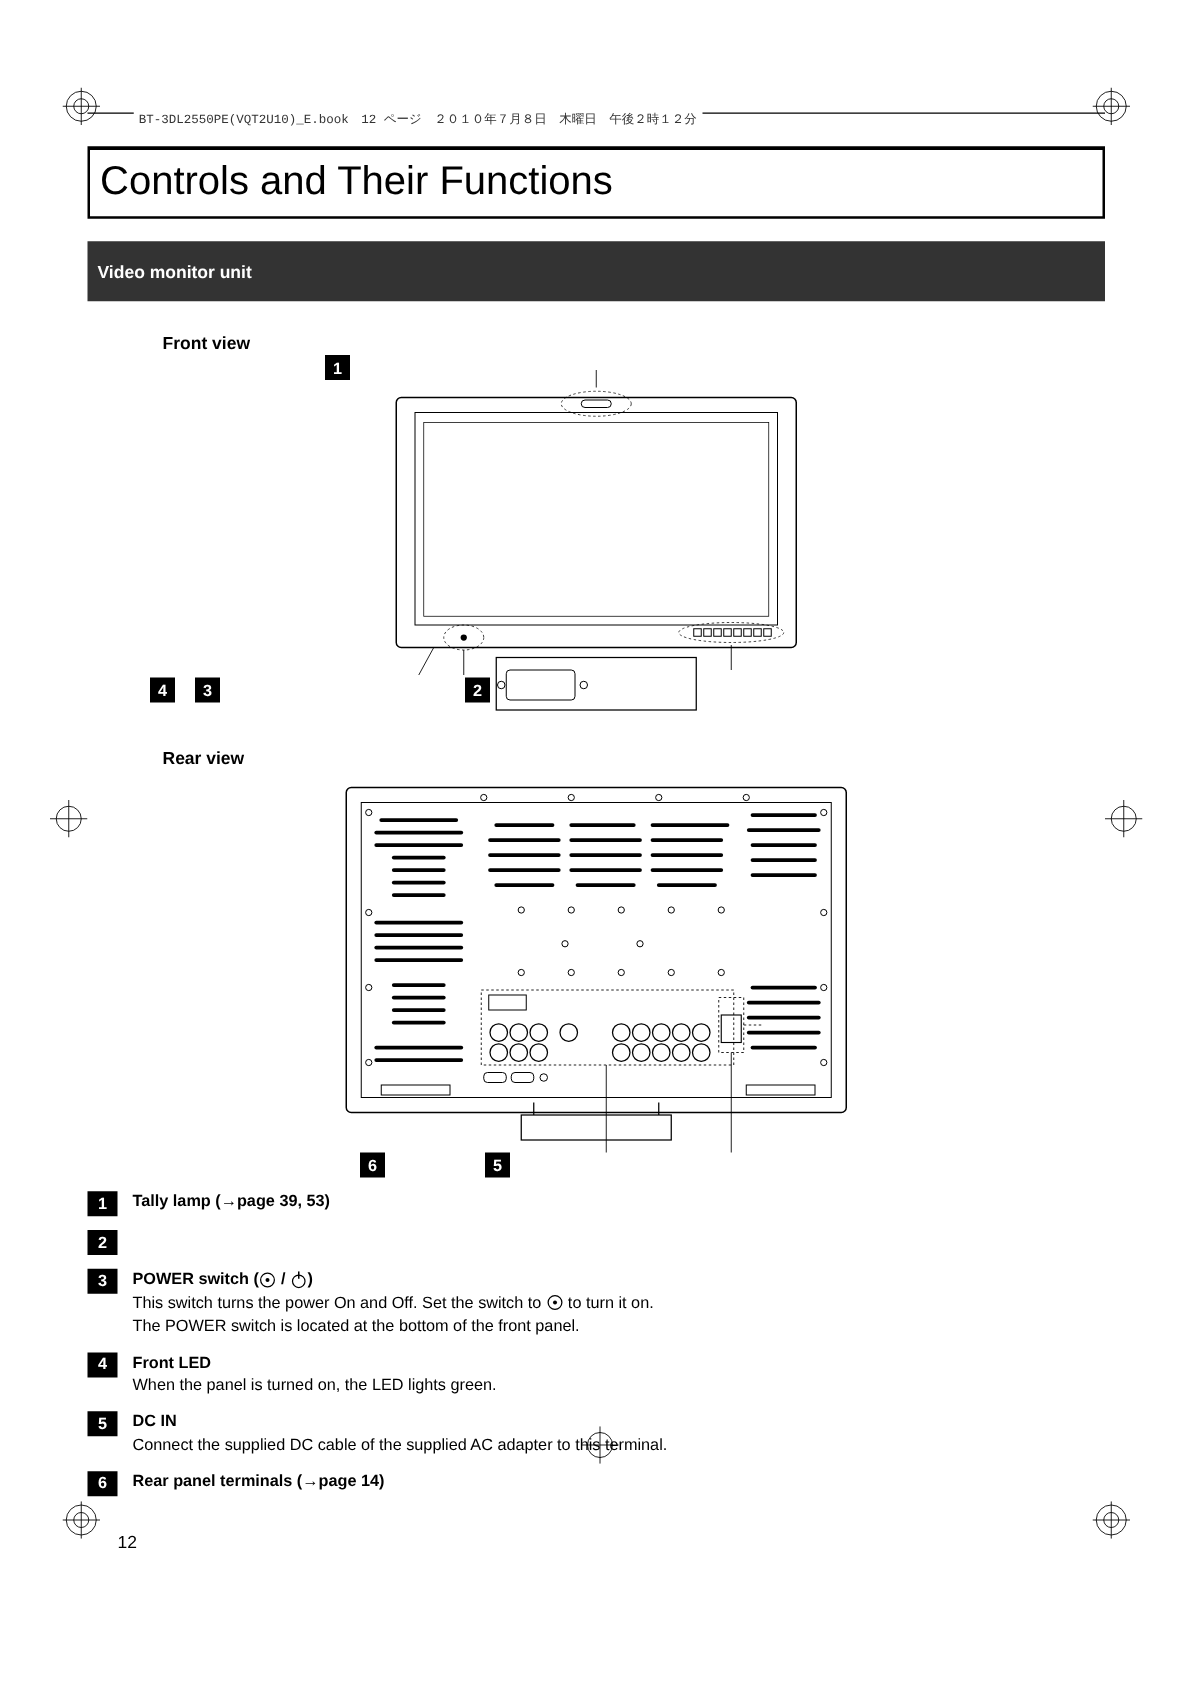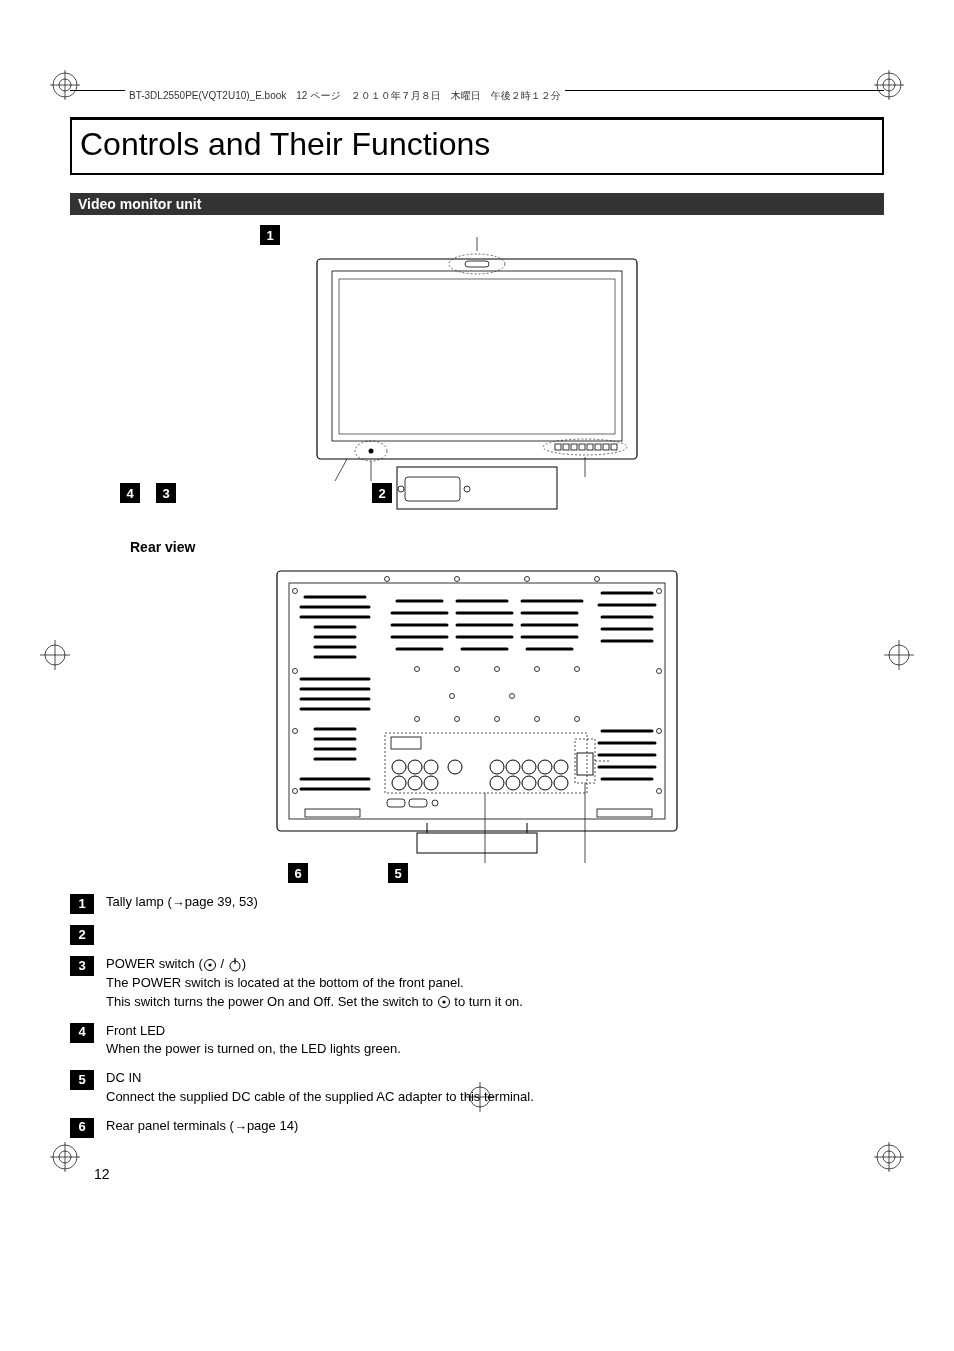--- a/index.html
+++ b/index.html
@@ -31,41 +31,42 @@
       border-top: 0.5px solid #000;
       position: relative;
       top: 30px;
       margin-bottom: 8px;
     }
     .header-text {
       font-size: 10px;
       color: #333;
       position: relative;
       top: -6px;
-      left: 55px;
+      left: 37px;
       background: #fff;
       padding: 0 4px;
       display: inline-block;
+      font-family: Liberation Mono, monospace;
     }
     .title {
       font-size: 32px;
       font-weight: normal;
       padding: 6px 8px 10px 8px;
       border: 2px solid #000;
       border-top: 3px solid #000;
       margin-top: 38px;
       margin-bottom: 18px;
     }
     .section-bar {
       background: #333;
       color: #fff;
       font-weight: bold;
       font-size: 14px;
-      padding: 3px 8px;
-      margin-bottom: 14px;
+      padding: 16px 8px;
+      margin-bottom: 25px;
     }
     .subhead {
       font-weight: bold;
       font-size: 14px;
       margin: 6px 0 6px 60px;
     }
     .figure {
       display: flex;
       justify-content: center;
       margin: 4px 0 10px 0;
@@ -96,21 +97,21 @@
       color: #fff;
       font-weight: bold;
       font-size: 13px;
       display: flex;
       align-items: center;
       justify-content: center;
       margin-right: 12px;
       margin-top: 1px;
     }
     .item .body { flex: 1; }
-    .item .head { font-weight: normal; }
+    .item .head { font-weight: bold; }
     .page-num {
       font-size: 14px;
       margin-top: 28px;
       margin-left: 24px;
     }
     .inline-icon { vertical-align: middle; display:inline-block; }
   </style>
 </head>
 <body>
 
@@ -157,20 +158,21 @@
     </svg>
 
   <div class="header-line">
     <span class="header-text">BT-3DL2550PE(VQT2U10)_E.book　12 ページ　２０１０年７月８日　木曜日　午後２時１２分</span>
   </div>
 
   <div class="title">Controls and Their Functions</div>
 
   <div class="section-bar">Video monitor unit</div>
 
+  <div class="subhead">Front view</div>
 
   <div class="figure" style="position:relative;">
     <svg width="400" height="300" viewBox="0 0 400 300">
 
       <rect x="40" y="30" width="320" height="200" rx="4" fill="none" stroke="#000" stroke-width="1.2"></rect>
 
       <rect x="55" y="42" width="290" height="170" fill="none" stroke="#000" stroke-width="0.8"></rect>
 
       <rect x="62" y="50" width="276" height="155" fill="none" stroke="#000" stroke-width="0.6"></rect>
 
@@ -359,33 +361,33 @@
       <div class="body">
         <div class="head">
           <span>POWER switch (</span><svg class="inline-icon" width="14" height="14" viewBox="0 0 14 14">
               <circle cx="7" cy="7" r="5.5" fill="none" stroke="#000" stroke-width="1"></circle>
               <circle cx="7" cy="7" r="1.6" fill="#000"></circle>
             </svg><span> / </span><svg class="inline-icon" width="14" height="14" viewBox="0 0 14 14">
               <circle cx="7" cy="8" r="5" fill="none" stroke="#000" stroke-width="1"></circle>
               <line x1="7" y1="0" x2="7" y2="6" stroke="#000" stroke-width="1.2"></line>
             </svg><span>)</span>
         </div>
-        <div>The POWER switch is located at the bottom of the front panel.</div>
         <div id="item3-line1">This switch turns the power On and Off. Set the switch to <svg class="inline-icon" width="14" height="14" viewBox="0 0 14 14">
               <circle cx="7" cy="7" r="5.5" fill="none" stroke="#000" stroke-width="1"></circle>
               <circle cx="7" cy="7" r="1.6" fill="#000"></circle>
             </svg> to turn it on.</div>
+        <div>The POWER switch is located at the bottom of the front panel.</div>
       </div>
     </div>
 
     <div class="item">
       <div class="num">4</div>
       <div class="body">
         <div class="head">Front LED</div>
-        <div>When the power is turned on, the LED lights green.</div>
+        <div>When the panel is turned on, the LED lights green.</div>
       </div>
     </div>
 
     <div class="item">
       <div class="num">5</div>
       <div class="body">
         <div class="head">DC IN</div>
         <div>Connect the supplied DC cable of the supplied AC adapter to this terminal.</div>
       </div>
     </div>

